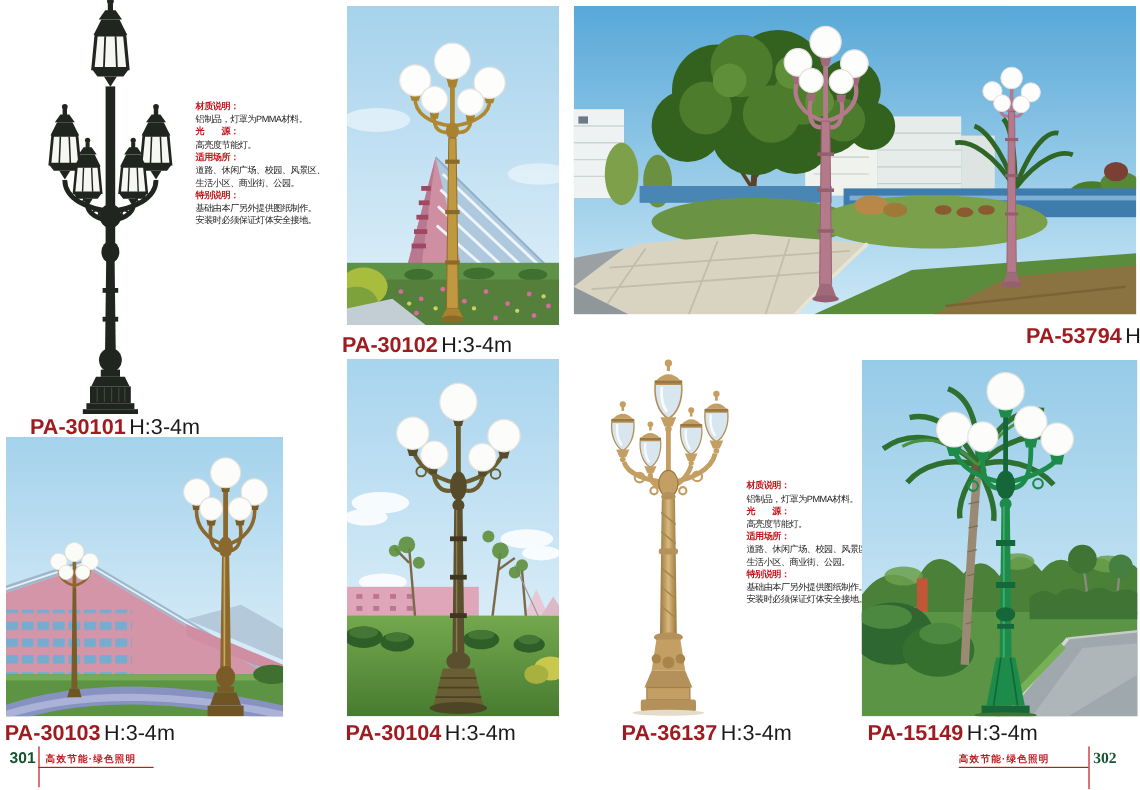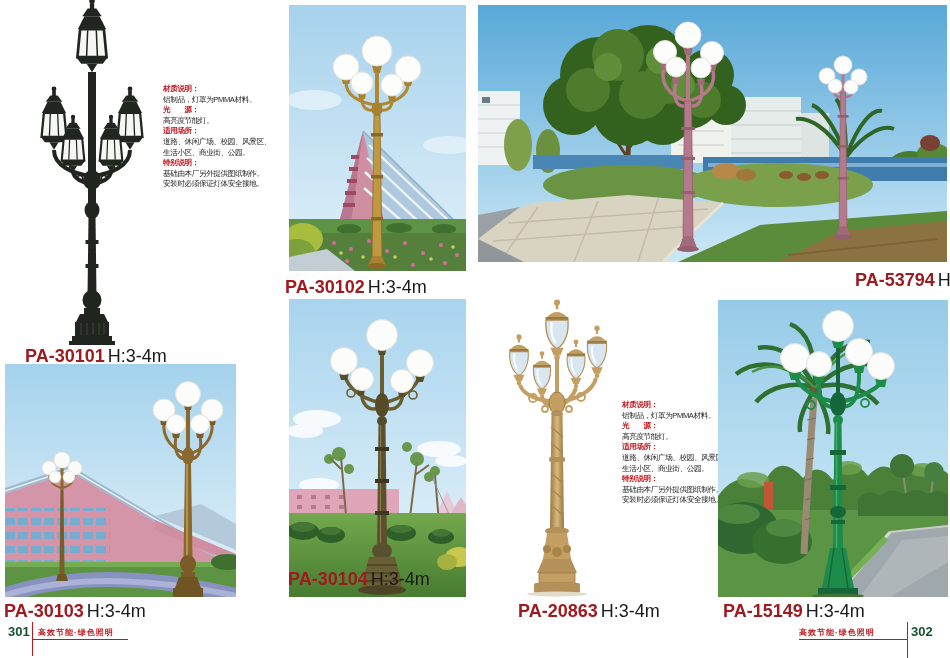--- a/index.html
+++ b/index.html
@@ -544,21 +544,21 @@
       <ellipse cx="93" cy="252" rx="10" ry="8" fill="#5a5030"></ellipse>
       <polygon points="80,258 106,258 114,290 72,290" fill="#6a5e34"></polygon>
       <g stroke="#4a4224" stroke-width="1.4">
         <line x1="78" y1="266" x2="108" y2="266"></line>
           <line x1="76" y1="274" x2="110" y2="274"></line>
           <line x1="74" y1="282" x2="112" y2="282"></line>
       </g>
       <ellipse cx="93" cy="291" rx="24" ry="5" fill="#4e4426"></ellipse>
     </svg>
   </div>
-  <div class="plabel" style="left:288px;top:569px;">
+  <div class="plabel" style="left:288px;top:601px;">
     <span class="model">PA-30104</span><span class="hval">H:3-4m</span>
   </div>
 
   <div class="photo" style="left:487px;top:297px;width:140px;height:300px;">
     <svg width="140" height="300" viewBox="0 0 140 300">
       <defs>
         <g id="lanF">
           <circle cx="0" cy="-24" r="2.8" fill="#c49f63"></circle>
           <rect x="-1.2" y="-23" width="2.4" height="5" fill="#c49f63"></rect>
           <path d="M-9,-11 Q0,-20 9,-11 Z" fill="#c49f63"></path>
@@ -612,21 +612,21 @@
       <circle cx="60" cy="252" r="4" fill="#a8854a"></circle>
       <circle cx="80" cy="252" r="4" fill="#a8854a"></circle>
       <circle cx="70" cy="255" r="5" fill="#a8854a"></circle>
       <polygon points="56,262 84,262 90,276 50,276" fill="#b4915a"></polygon>
       <rect x="52" y="276" width="36" height="10" fill="#c49f63" stroke="#9a7840" stroke-width="0.8"></rect>
       <rect x="47" y="286" width="46" height="10" rx="2" fill="#b4915a"></rect>
       <ellipse cx="70" cy="297" rx="30" ry="2.5" fill="#e3dccb"></ellipse>
     </svg>
   </div>
   <div class="plabel" style="left:518px;top:601px;">
-    <span class="model">PA-20863</span><span class="hval">H:3-4m</span>
+    <span class="model">PA-36137</span><span class="hval">H:3-4m</span>
   </div>
 
   <div class="spec" style="left:622px;top:400px;">
     <div class="red">材质说明：</div>
     <div>铝制品，灯罩为PMMA材料。</div>
     <div class="red">光　　源：</div>
     <div>高亮度节能灯。</div>
     <div class="red">适用场所：</div>
     <div>道路、休闲广场、校园、风景区、</div>
     <div>生活小区、商业街、公园。</div>
@@ -750,15 +750,15 @@
   </div>
 
   <div class="footer-pagenum" style="left:8px;top:624px;">301</div>
   <div class="vline" style="left:32px;top:622px;height:34px;"></div>
   <div class="footer-slogan" style="left:38px;top:627px;">高效节能·绿色照明</div>
   <div class="hline" style="left:32px;top:639px;width:96px;"></div>
 
   <div class="footer-slogan" style="left:799px;top:627px;">高效节能·绿色照明</div>
   <div class="hline" style="left:799px;top:639px;width:108px;"></div>
   <div class="vline" style="left:907px;top:622px;height:36px;"></div>
-  <div class="footer-pagenum" style="left:911px;top:624px;">302</div>
+  <div class="footer-pagenum" style="left:911px;top:624px;font-family:Liberation Serif, serif;">302</div>
 
 </div>
 
 </body></html>

